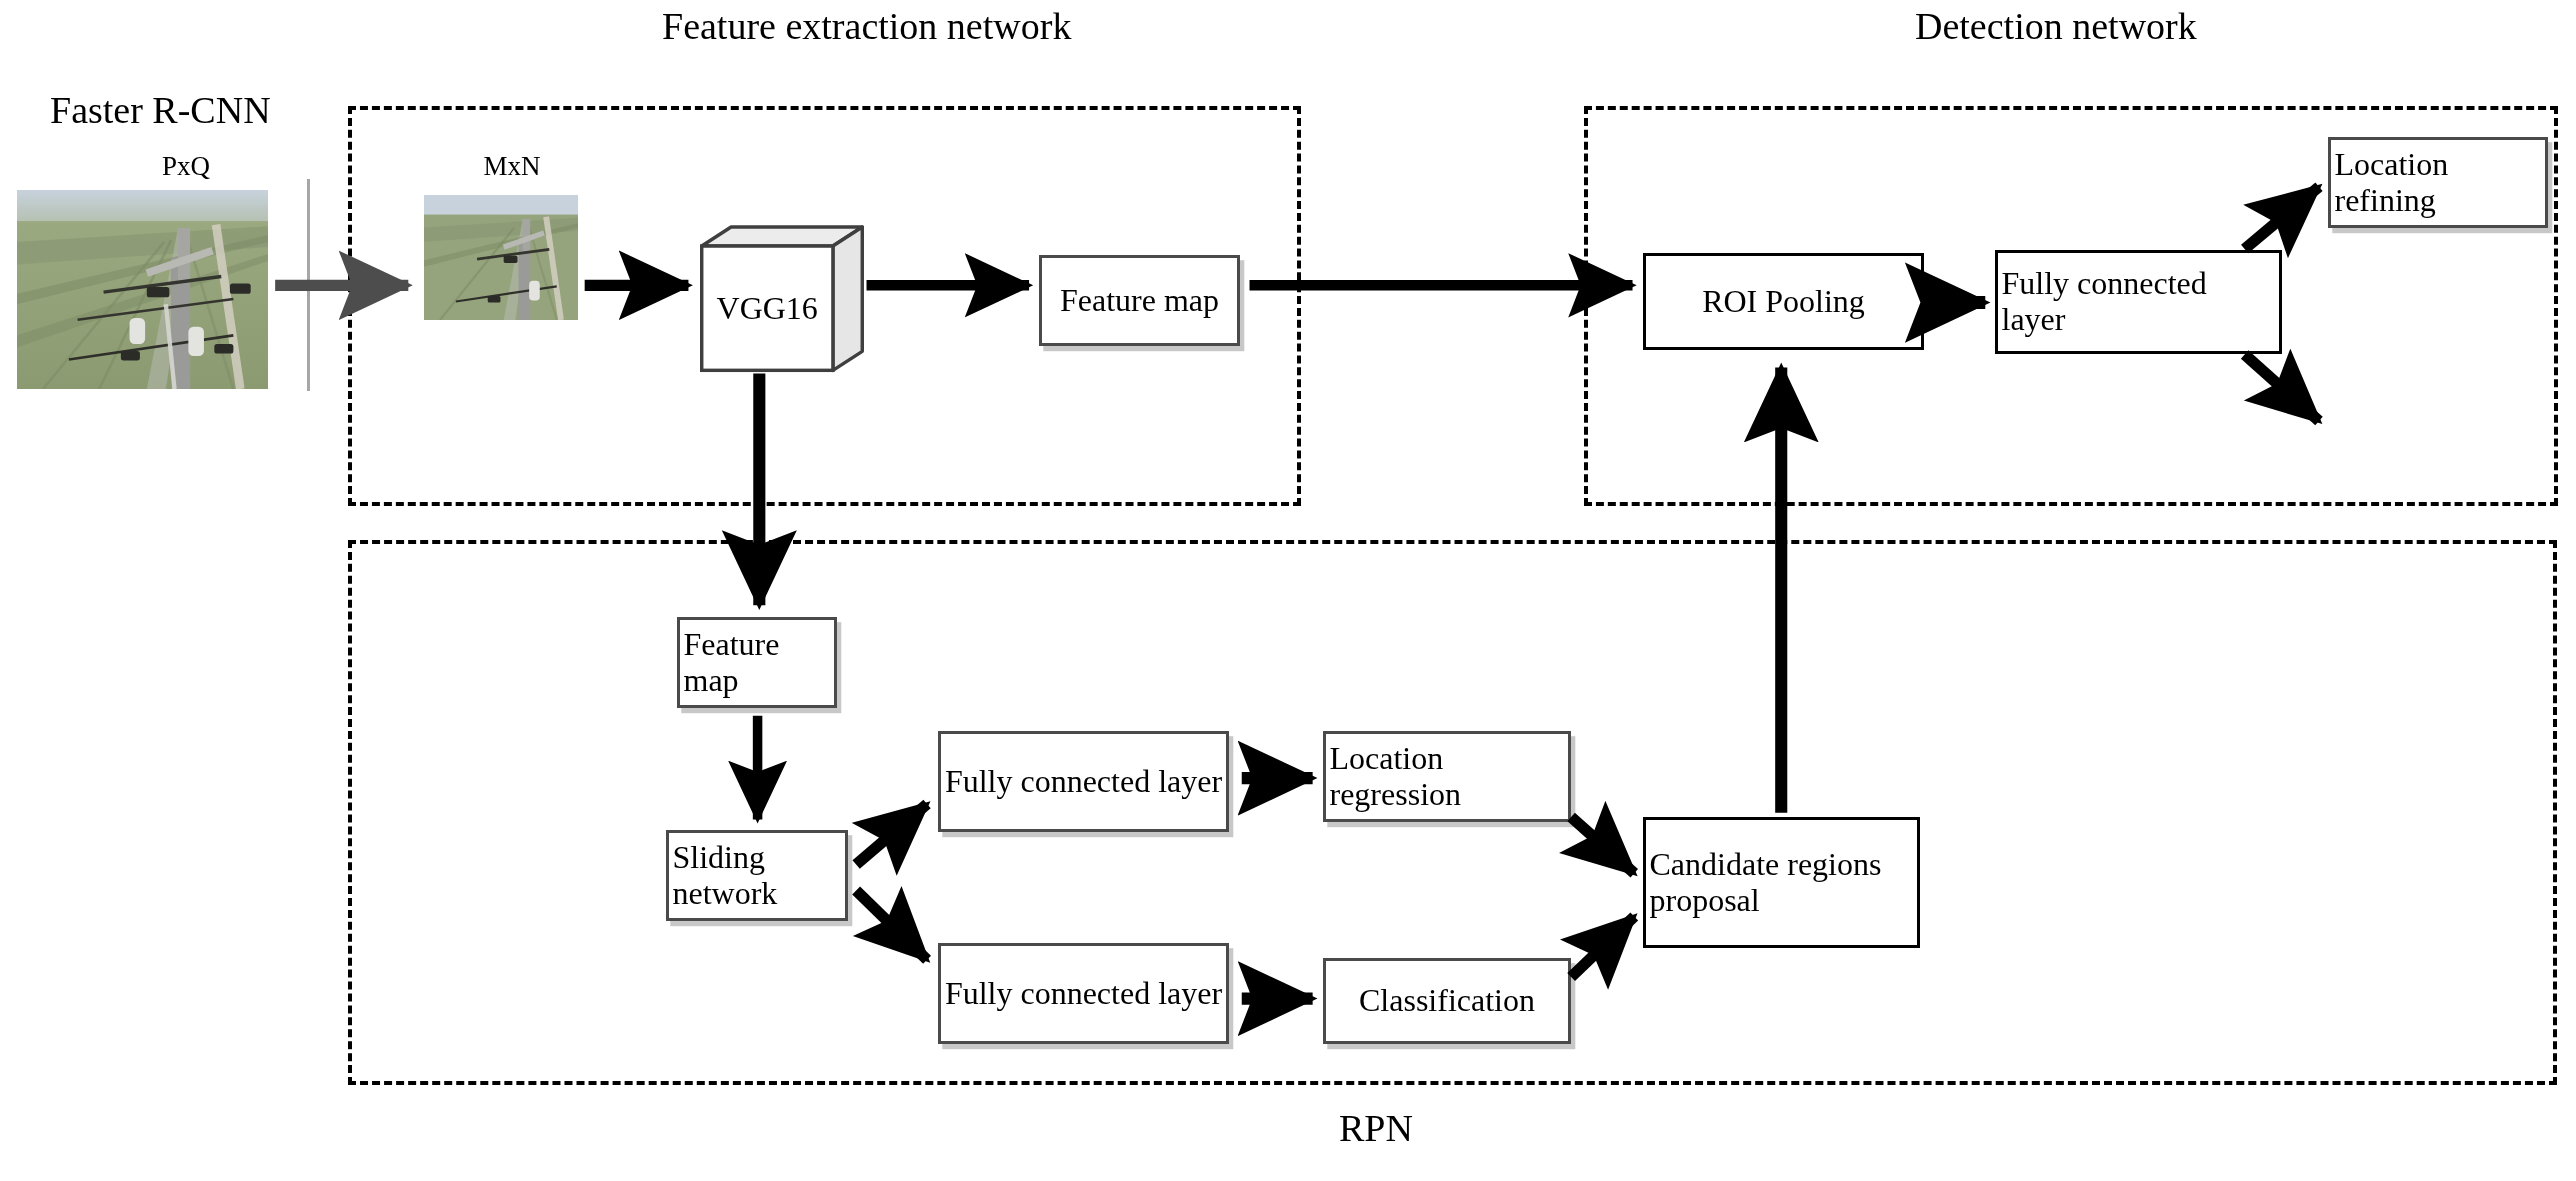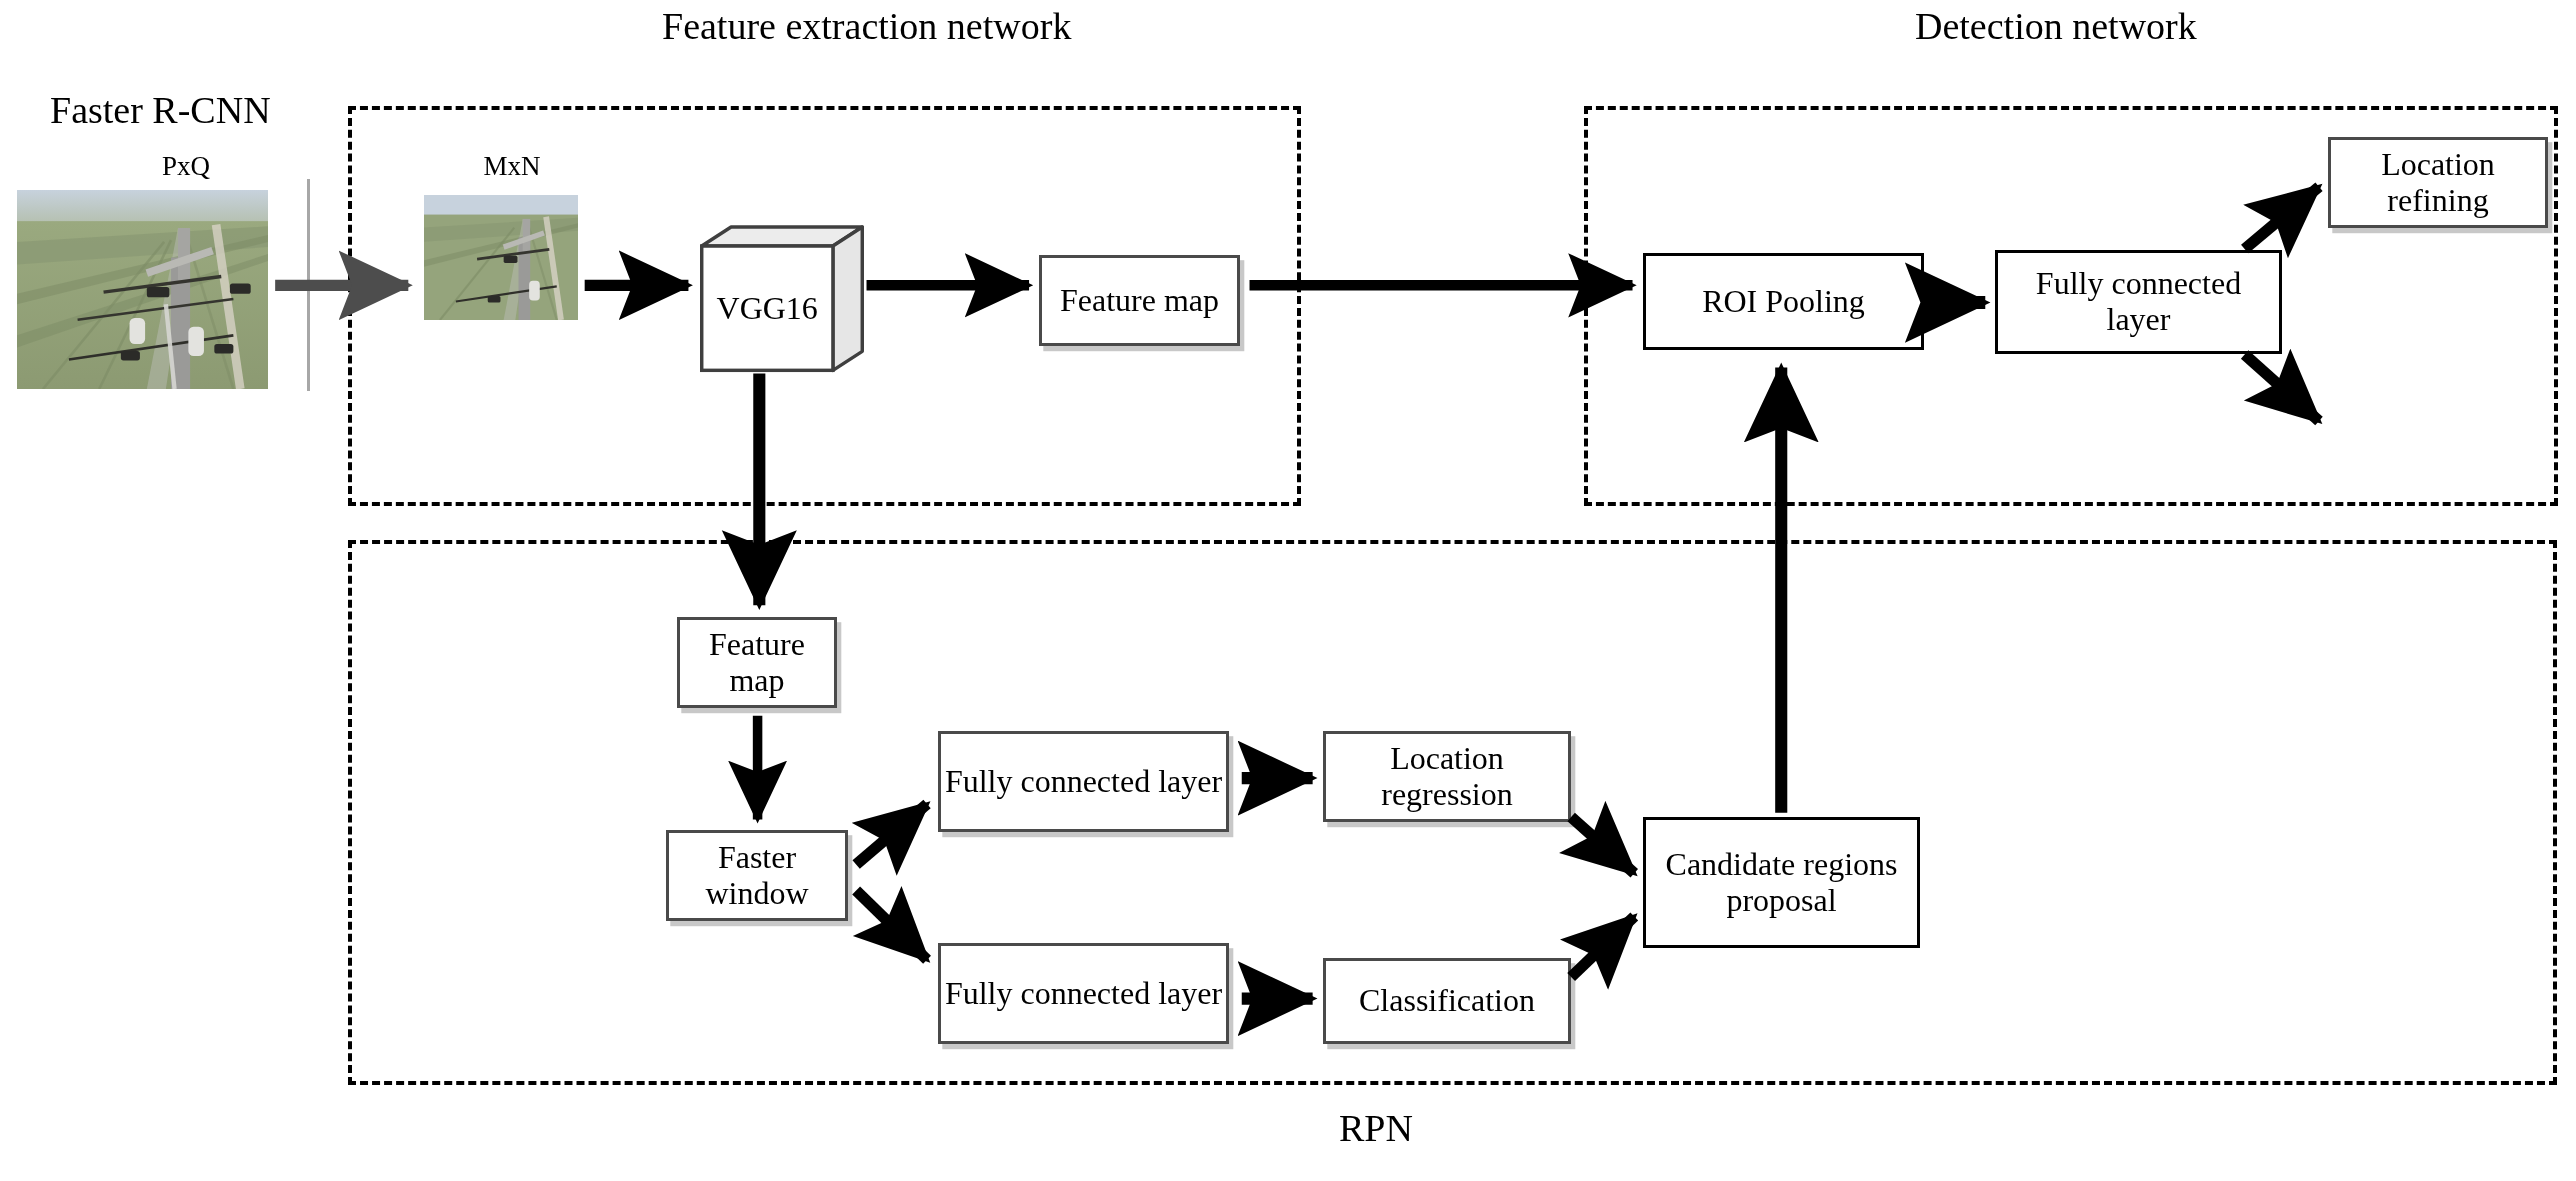--- a/index.html
+++ b/index.html
@@ -10,21 +10,21 @@
 
   
   .section-title{position:absolute;font-size:38px;line-height:1;white-space:nowrap;
                  font-family:"Liberation Serif","DejaVu Serif",serif;}
 
   
   .dashed-group{position:absolute;border:4.3px dashed #000;box-sizing:border-box;background:transparent;}
 
   
   .node{position:absolute;box-sizing:border-box;background:#fff;
-        display:flex;align-items:center;justify-content:center;text-align:center;
+        display:flex;align-items:center;justify-content:center;
         font-size:32px;line-height:1.12;padding:1.7px 3.5px;}
   .node.flat{border:3.5px solid #000;}
   
   .node.bevel{border:3.5px solid #4a4a4a;
               box-shadow:4.3px 5.2px 0 rgba(190,190,190,.85);}
 
   
   .photo{position:absolute;overflow:hidden;background:#9fae8e;}
   .photo svg{display:block;width:100%;height:100%;}
   .photo-label{position:absolute;font-size:27px;white-space:nowrap;text-align:center;}
@@ -139,21 +139,21 @@
 
   <div class="node flat" style="left:1643px;top:253px;width:281px;height:97px;">ROI Pooling</div>
 
   <div class="node flat" style="left:1995px;top:250px;width:287px;height:104px;">Fully connected layer</div>
 
   <div class="node bevel" style="left:2328px;top:137px;width:220px;height:91px;">Location refining</div>
 
 
   <div class="node bevel" style="left:677px;top:617px;width:160px;height:91px;">Feature map</div>
 
-  <div class="node bevel" style="left:666px;top:830px;width:182px;height:91px;">Faster window</div>
+  <div class="node bevel" style="left:666px;top:830px;width:182px;height:91px;">Sliding network</div>
 
   <div class="node bevel" style="left:938px;top:731px;width:291px;height:101px;">Fully connected layer</div>
 
   <div class="node bevel" style="left:938px;top:943px;width:291px;height:101px;">Fully connected layer</div>
 
   <div class="node bevel" style="left:1323px;top:731px;width:248px;height:91px;">Location regression</div>
 
   <div class="node bevel" style="left:1323px;top:958px;width:248px;height:86px;">Classification</div>
 
   <div class="node flat" style="left:1643px;top:817px;width:277px;height:131px;">Candidate regions proposal</div>

